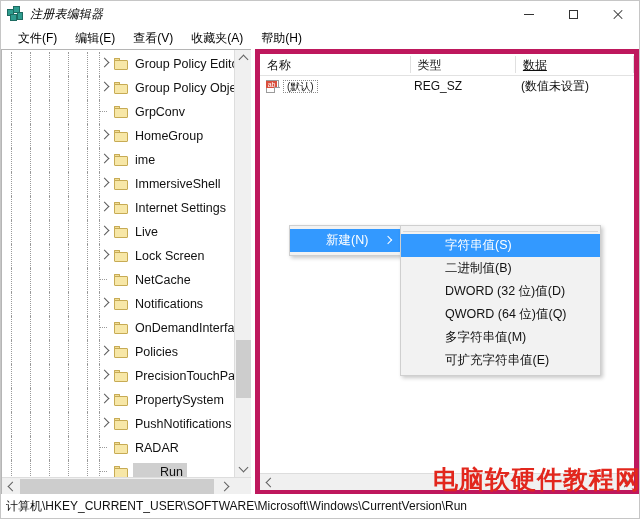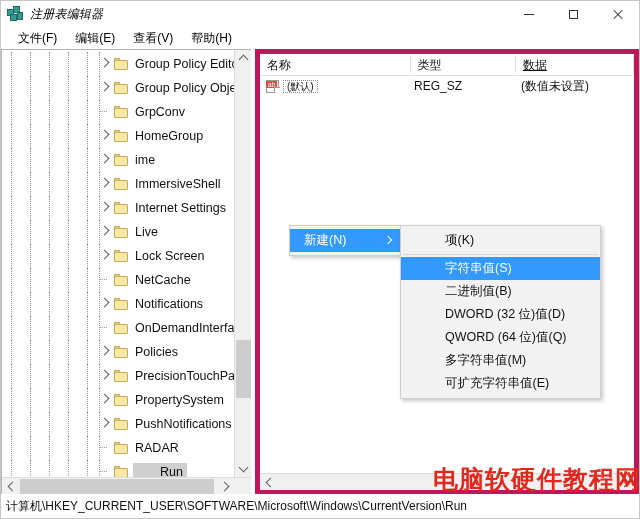--- a/index.html
+++ b/index.html
@@ -83,21 +83,21 @@
   .lhsb{position:absolute;left:0;right:0;bottom:0;height:17px;background:#f0f0f0;border-top:1px solid #ddd;box-sizing:border-box;}
   .lhsb .arw{position:absolute;top:0;width:17px;height:17px;display:flex;align-items:center;justify-content:center;}
   .lhsb .arw.l{left:0;} .lhsb .arw.r{right:0;}
 
   
   .statusbar{position:absolute;left:0;right:0;bottom:0;height:23px;background:#fff;display:flex;align-items:center;padding-left:5px;border-top:1px solid #fff;}
   .status-text{font-size:12px;color:#111;white-space:nowrap;}
 
   
   .ctx{position:absolute;background:#f2f2f2;border:1px solid #cfcfcf;box-shadow:2px 2px 4px rgba(0,0,0,.22);box-sizing:border-box;}
-  .ctx-item{height:23px;display:flex;align-items:center;font-size:12.5px;color:#111;padding-left:14px;position:relative;white-space:nowrap;}
+  .ctx-item{height:23px;display:flex;align-items:center;font-size:12.5px;color:#111;padding-left:36px;position:relative;white-space:nowrap;}
   .ctx-item.hl{background:#3399ff;color:#fff;}
   .ctx-item .sub{position:absolute;right:9px;top:8px;width:5px;height:5px;border-right:1.4px solid #555;border-bottom:1.4px solid #555;transform:rotate(-45deg);}
   .ctx-item.hl .sub{border-color:#fff;}
   .ctx-sep{height:1px;background:#d7d7d7;margin:2px 2px;}
 
   #ctx-main{left:288px;top:224px;width:112px;padding:3px 0;}
   #ctx-sub{left:399px;top:224px;width:201px;padding:3px 0;}
   #ctx-sub .ctx-item{padding-left:44px;}
 
   
@@ -127,20 +127,21 @@
       <div class="cbtn close">
           <div class="ic-close"></div>
         </div>
     </div>
   </div>
 
   <div class="menubar">
     <div class="menu-item">文件(F)</div>
     <div class="menu-item">编辑(E)</div>
     <div class="menu-item">查看(V)</div>
+    <div class="menu-item">收藏夹(A)</div>
     <div class="menu-item">帮助(H)</div>
   </div>
 
   <div class="body-area">
 
     <div class="tree-pane">
       <div class="tree-clip">
         <div class="tree-inner" id="tree-inner">
             <div class="trow">
               <div class="indent guide"></div>
@@ -469,23 +470,20 @@
 
   <div class="ctx" id="ctx-main">
     <div class="ctx-item hl">
       <span>新建(N)</span>
       <span class="sub"></span>
     </div>
   </div>
 
   <div class="ctx" id="ctx-sub">
     <div id="submenu-items">
-        <div class="ctx-item">
-          <span>项(K)</span>
-        </div>
         <div class="ctx-sep"></div>
         <div class="ctx-item hl">
           <span>字符串值(S)</span>
         </div>
         <div class="ctx-item">
           <span>二进制值(B)</span>
         </div>
         <div class="ctx-item">
           <span>DWORD (32 位)值(D)</span>
         </div>

